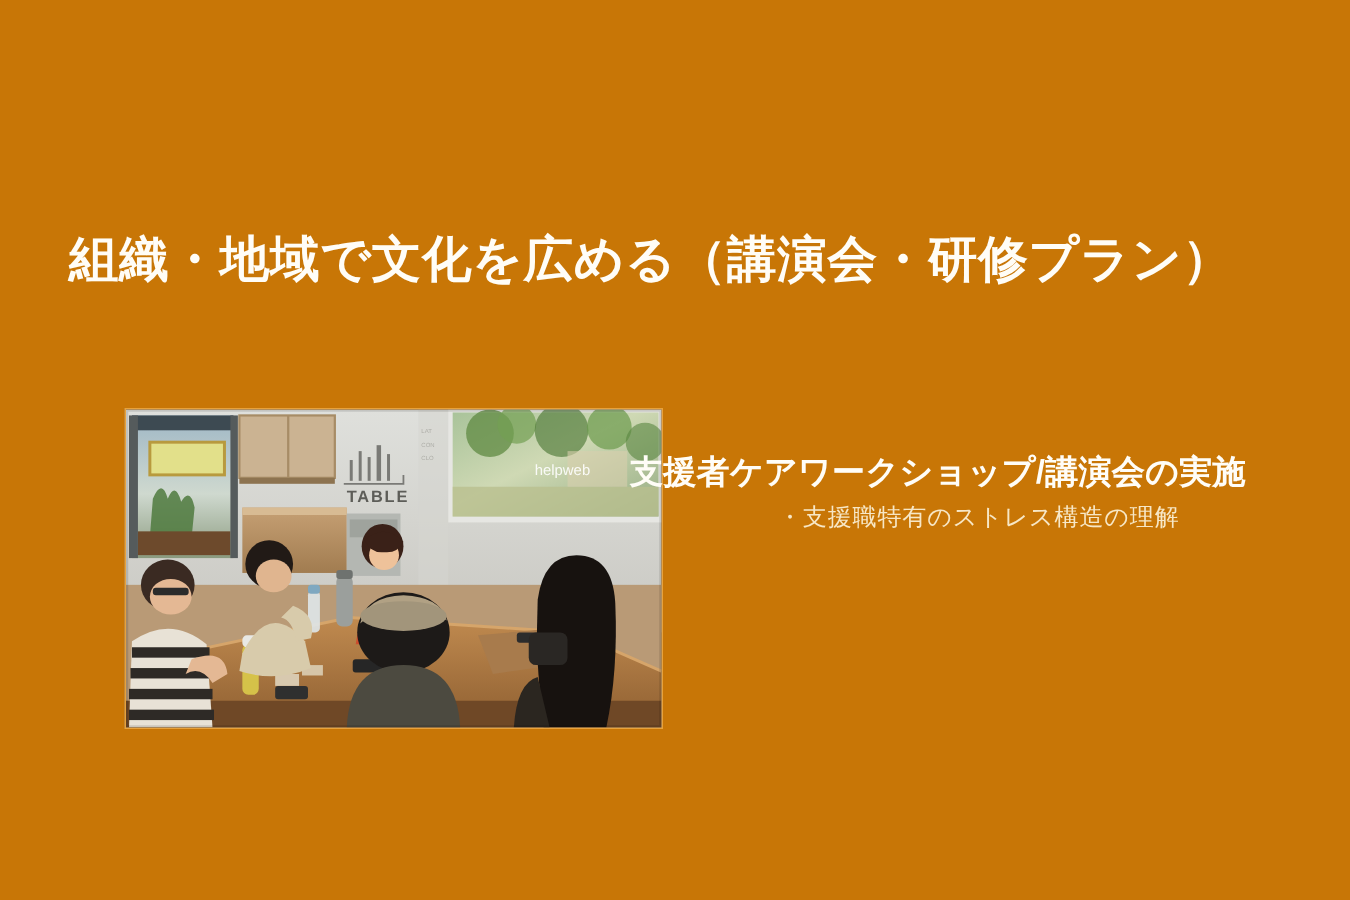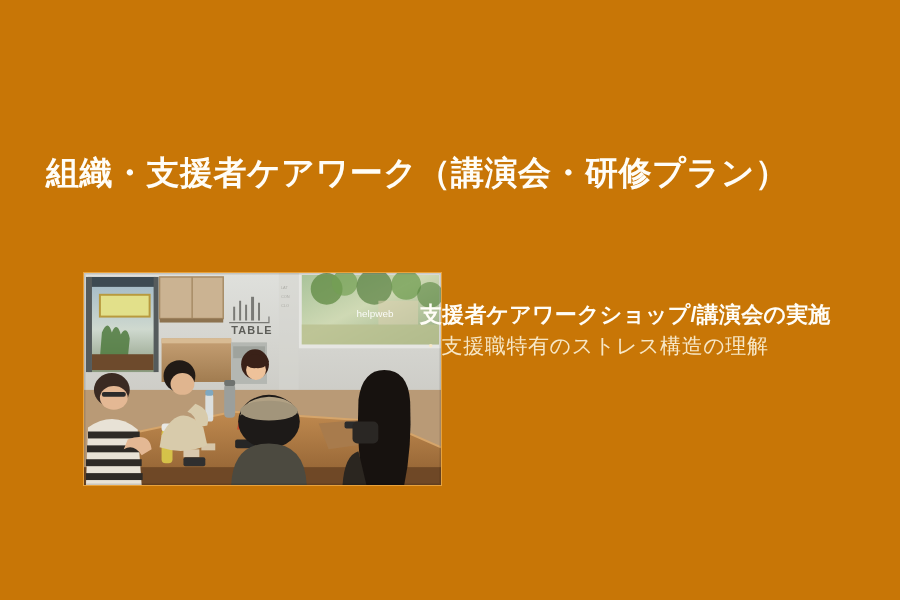--- a/index.html
+++ b/index.html
@@ -61,36 +61,37 @@
   }
   #content-heading {
     font-size: 22px;
     line-height: 30px;
     font-weight: 700;
     color: #fffdf7;
     letter-spacing: 0.2px;
     white-space: nowrap;
   }
   .bullet-line {
-    font-size: 21px;
+    font-size: 16px;
     line-height: 32px;
     color: #f7e7c6;
     letter-spacing: 0.6px;
     white-space: nowrap;
+    text-align: center;
   }
   .bullet-mark {
     color: #f7e7c6;
   }
 </style>
 </head>
 <body>
 
 <div id="slide">
 
-  <h1 id="slide-title">組織・支援者ケアワーク（講演会・研修プラン）</h1>
+  <h1 id="slide-title">組織・地域で文化を広める（講演会・研修プラン）</h1>
 
   <figure id="photo-figure">
     <svg id="photo-svg" viewBox="0 0 359 214" preserveAspectRatio="none">
       <defs>
         <linearGradient id="wallGrad" x1="0" y1="0" x2="0" y2="1">
           <stop offset="0%" stop-color="#dfe0dc"></stop>
           <stop offset="100%" stop-color="#c9c8c2"></stop>
         </linearGradient>
         <linearGradient id="winGrad" x1="0" y1="0" x2="0" y2="1">
           <stop offset="0%" stop-color="#9fb7c6"></stop>

